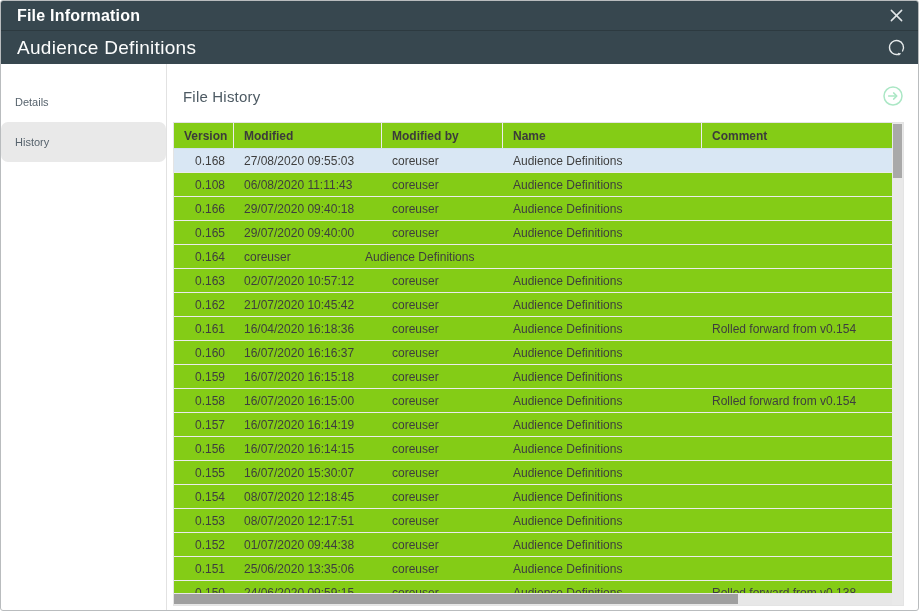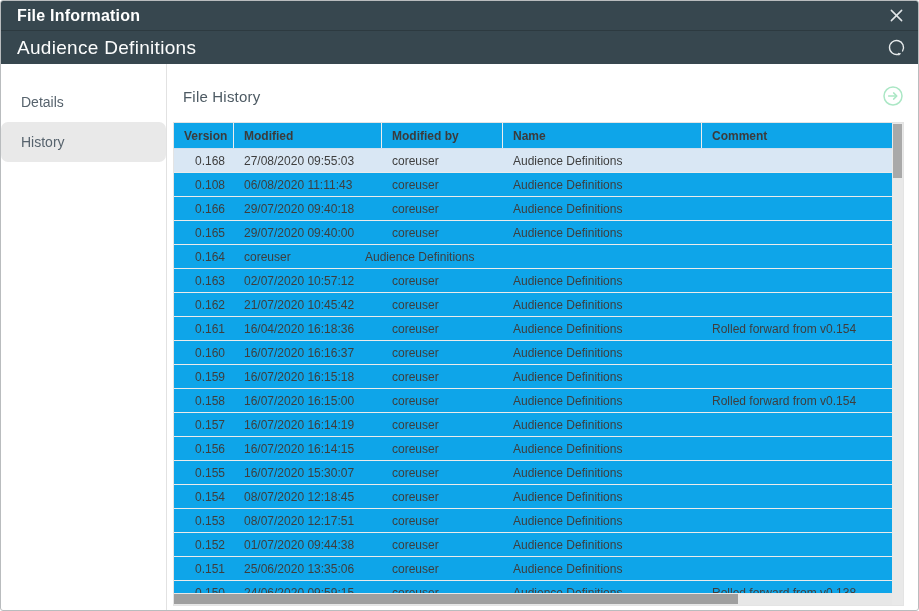--- a/index.html
+++ b/index.html
@@ -24,34 +24,34 @@
   }
   .h-title { flex:1; color:#fff; font-size:16px; font-weight:bold; letter-spacing:0.2px; }
   .icon-btn { display:flex; align-items:center; justify-content:center; cursor:pointer; }
   .h-row2 { height:33px; display:flex; align-items:center; padding:0 11px 0 16px; }
   .h-subtitle { flex:1; color:#fcfdfd; font-size:19px; letter-spacing:0.3px; font-weight:normal; }
 
   
   .body { display:flex; height:546px; }
   .sidebar { width:166px; border-right:1px solid #e2e2e2; padding-top:18px; flex:none; }
   .side-item {
-    height:40px; line-height:40px; padding-left:20px;
-    font-size:14px; color:#57636d; cursor:pointer; white-space:nowrap;
+    height:40px; line-height:40px; padding-left:14px;
+    font-size:11px; color:#57636d; cursor:pointer; white-space:nowrap;
   }
   .side-item.active { background:var(--active-item-bg,#e9e9e9);border-radius:7px; }
 
   .main { flex:1; position:relative; padding:22px 14px 0 6px; min-width:0; }
   .main-head { display:flex; align-items:center; height:20px; padding-left:10px; margin-bottom:10px;gap:16px; }
   .heading { flex:1; font-size:15px; color:#4d5a63; letter-spacing:0.2px; }
   .go-btn { width:22px; height:22px; }
 
   
   .table {
     position:relative; height:484px;
-    border:1px solid #e4e4e4; background:#0ea5e9; overflow:hidden;margin-top:16px;
+    border:1px solid #e4e4e4; background:#84cc16; overflow:hidden;margin-top:16px;
   }
   .thead { display:flex; height:26px; border-bottom:1px solid #e0e0e0; }
   .thead .tcell {
     font-size:12px; font-weight:bold; color:#3b3b3b;
     display:flex; align-items:center;
     border-right:1px solid #ededed; height:100%;
   }
   .trow { display:flex; height:24px; border-bottom:1px solid #ebebeb; cursor:pointer; }
   .trow .tcell {
     font-size:12px; color:#3e3e3e;

